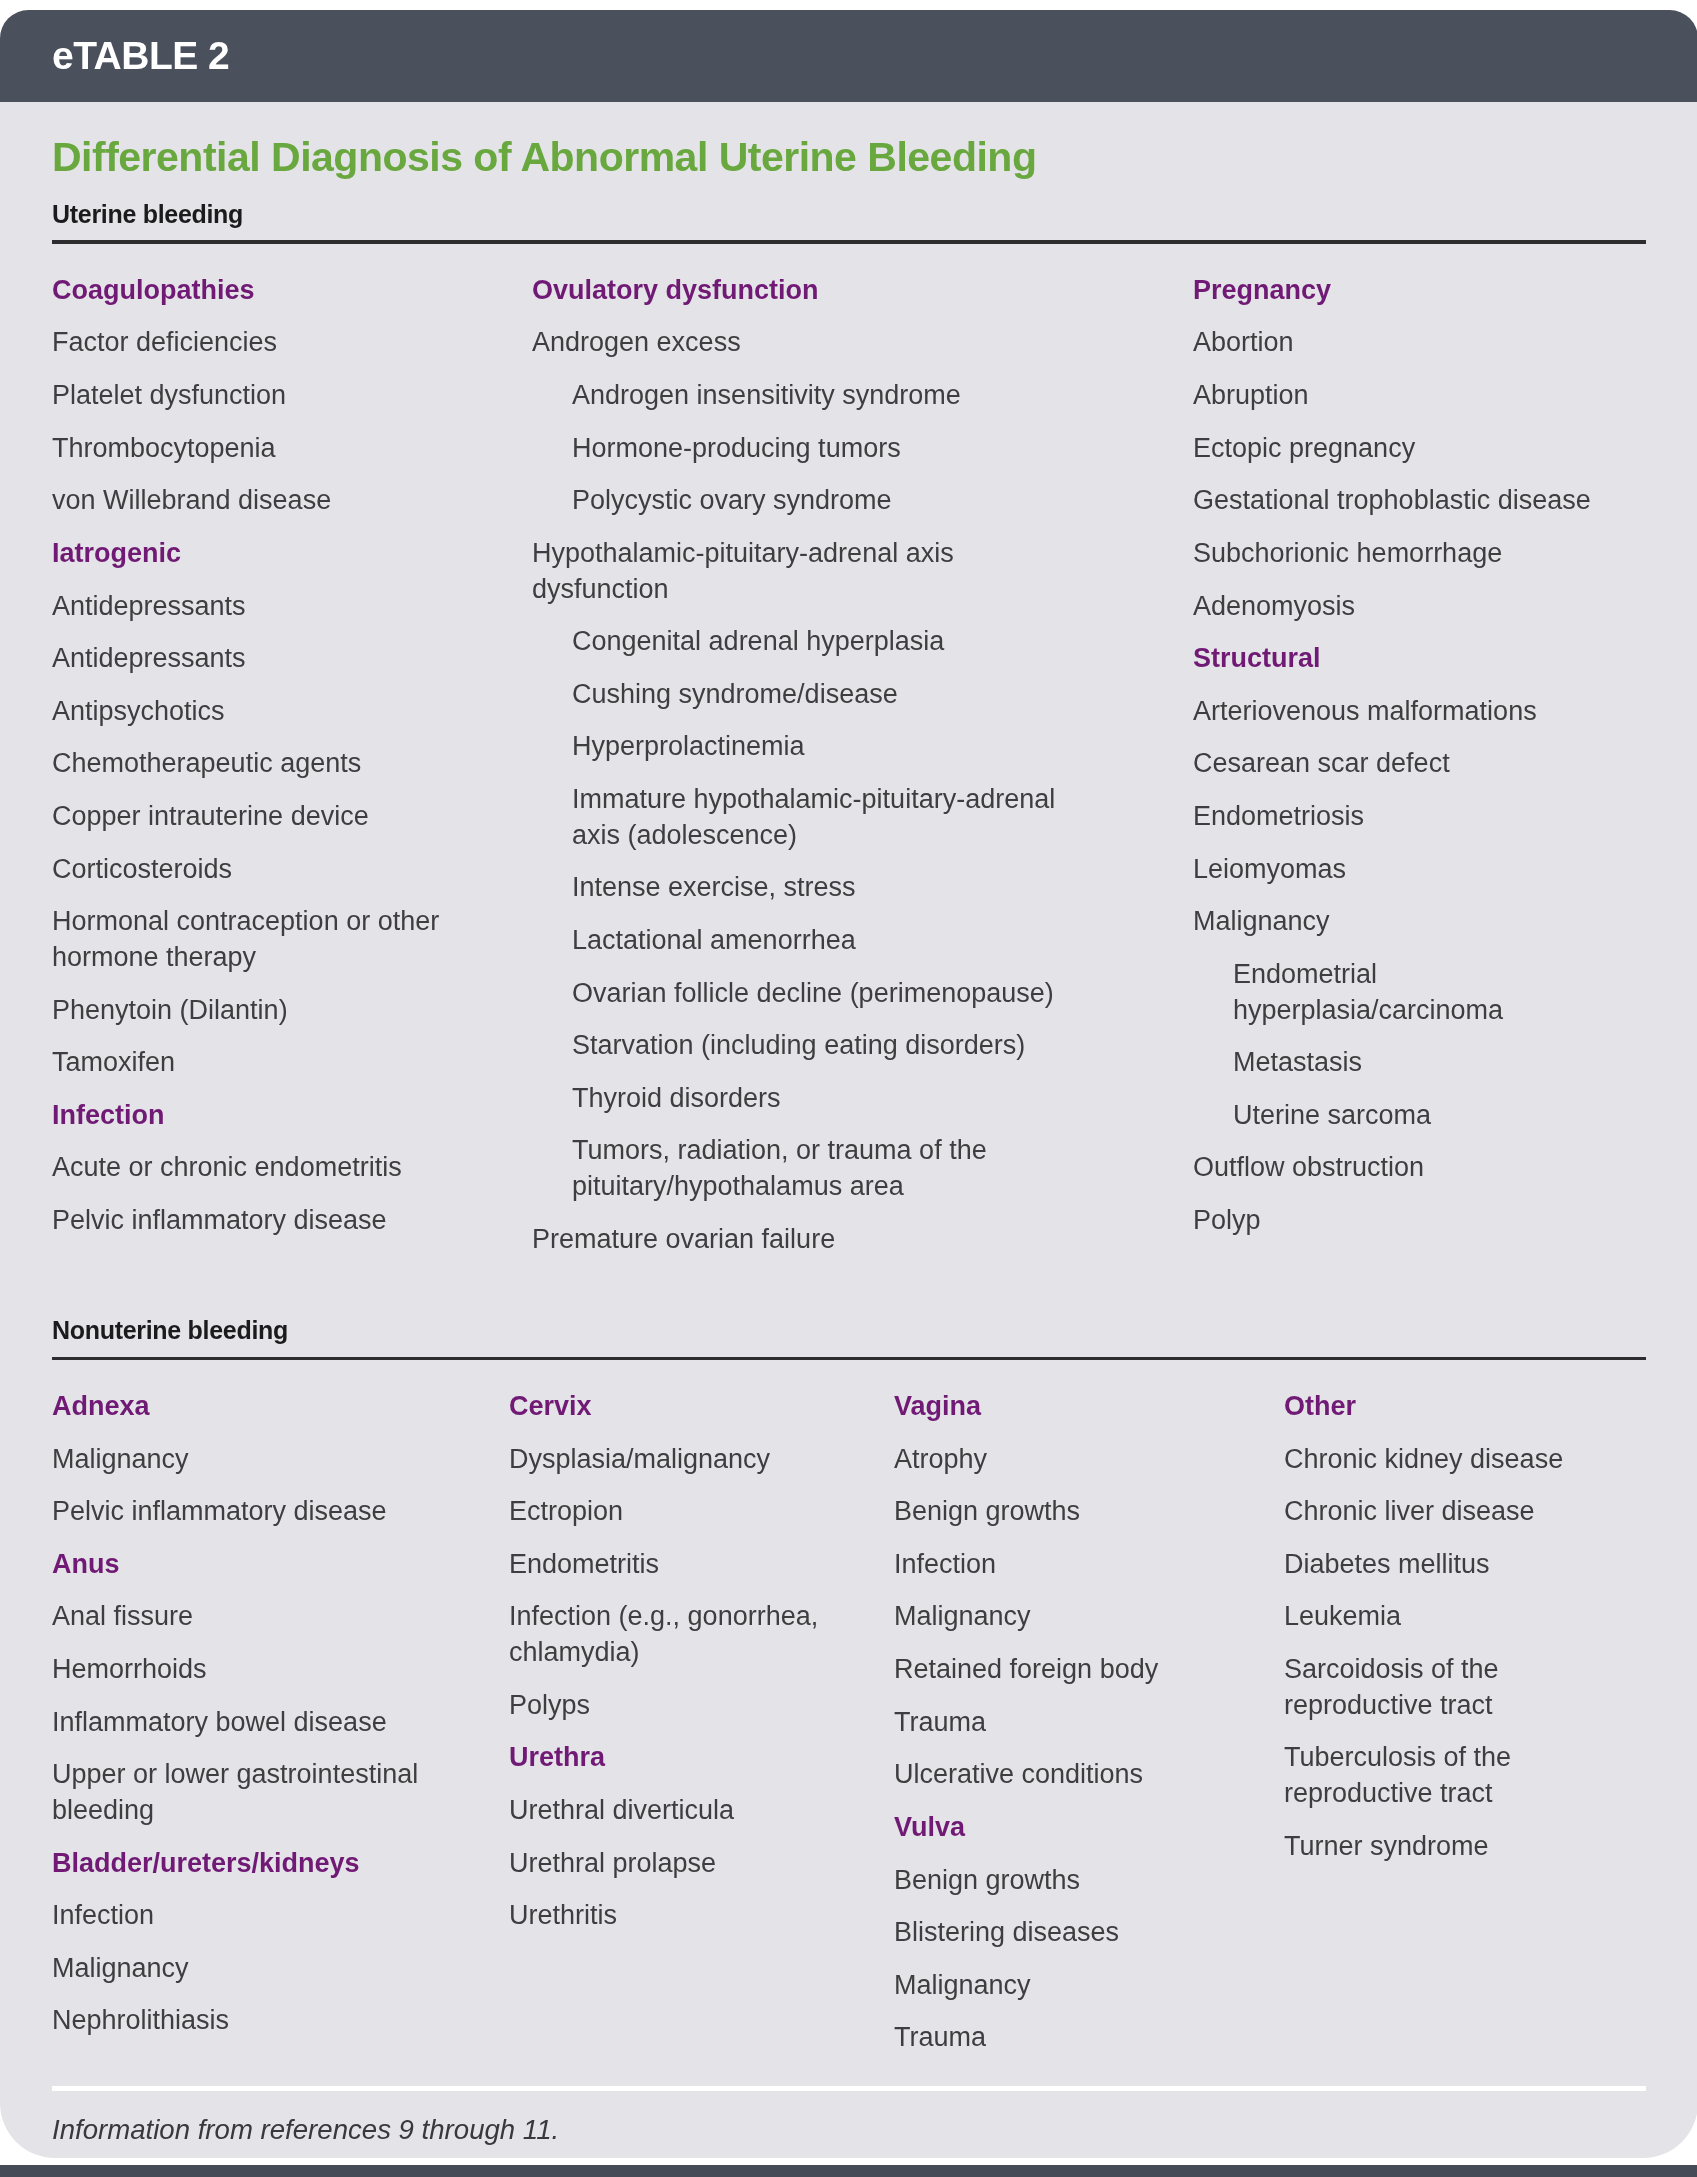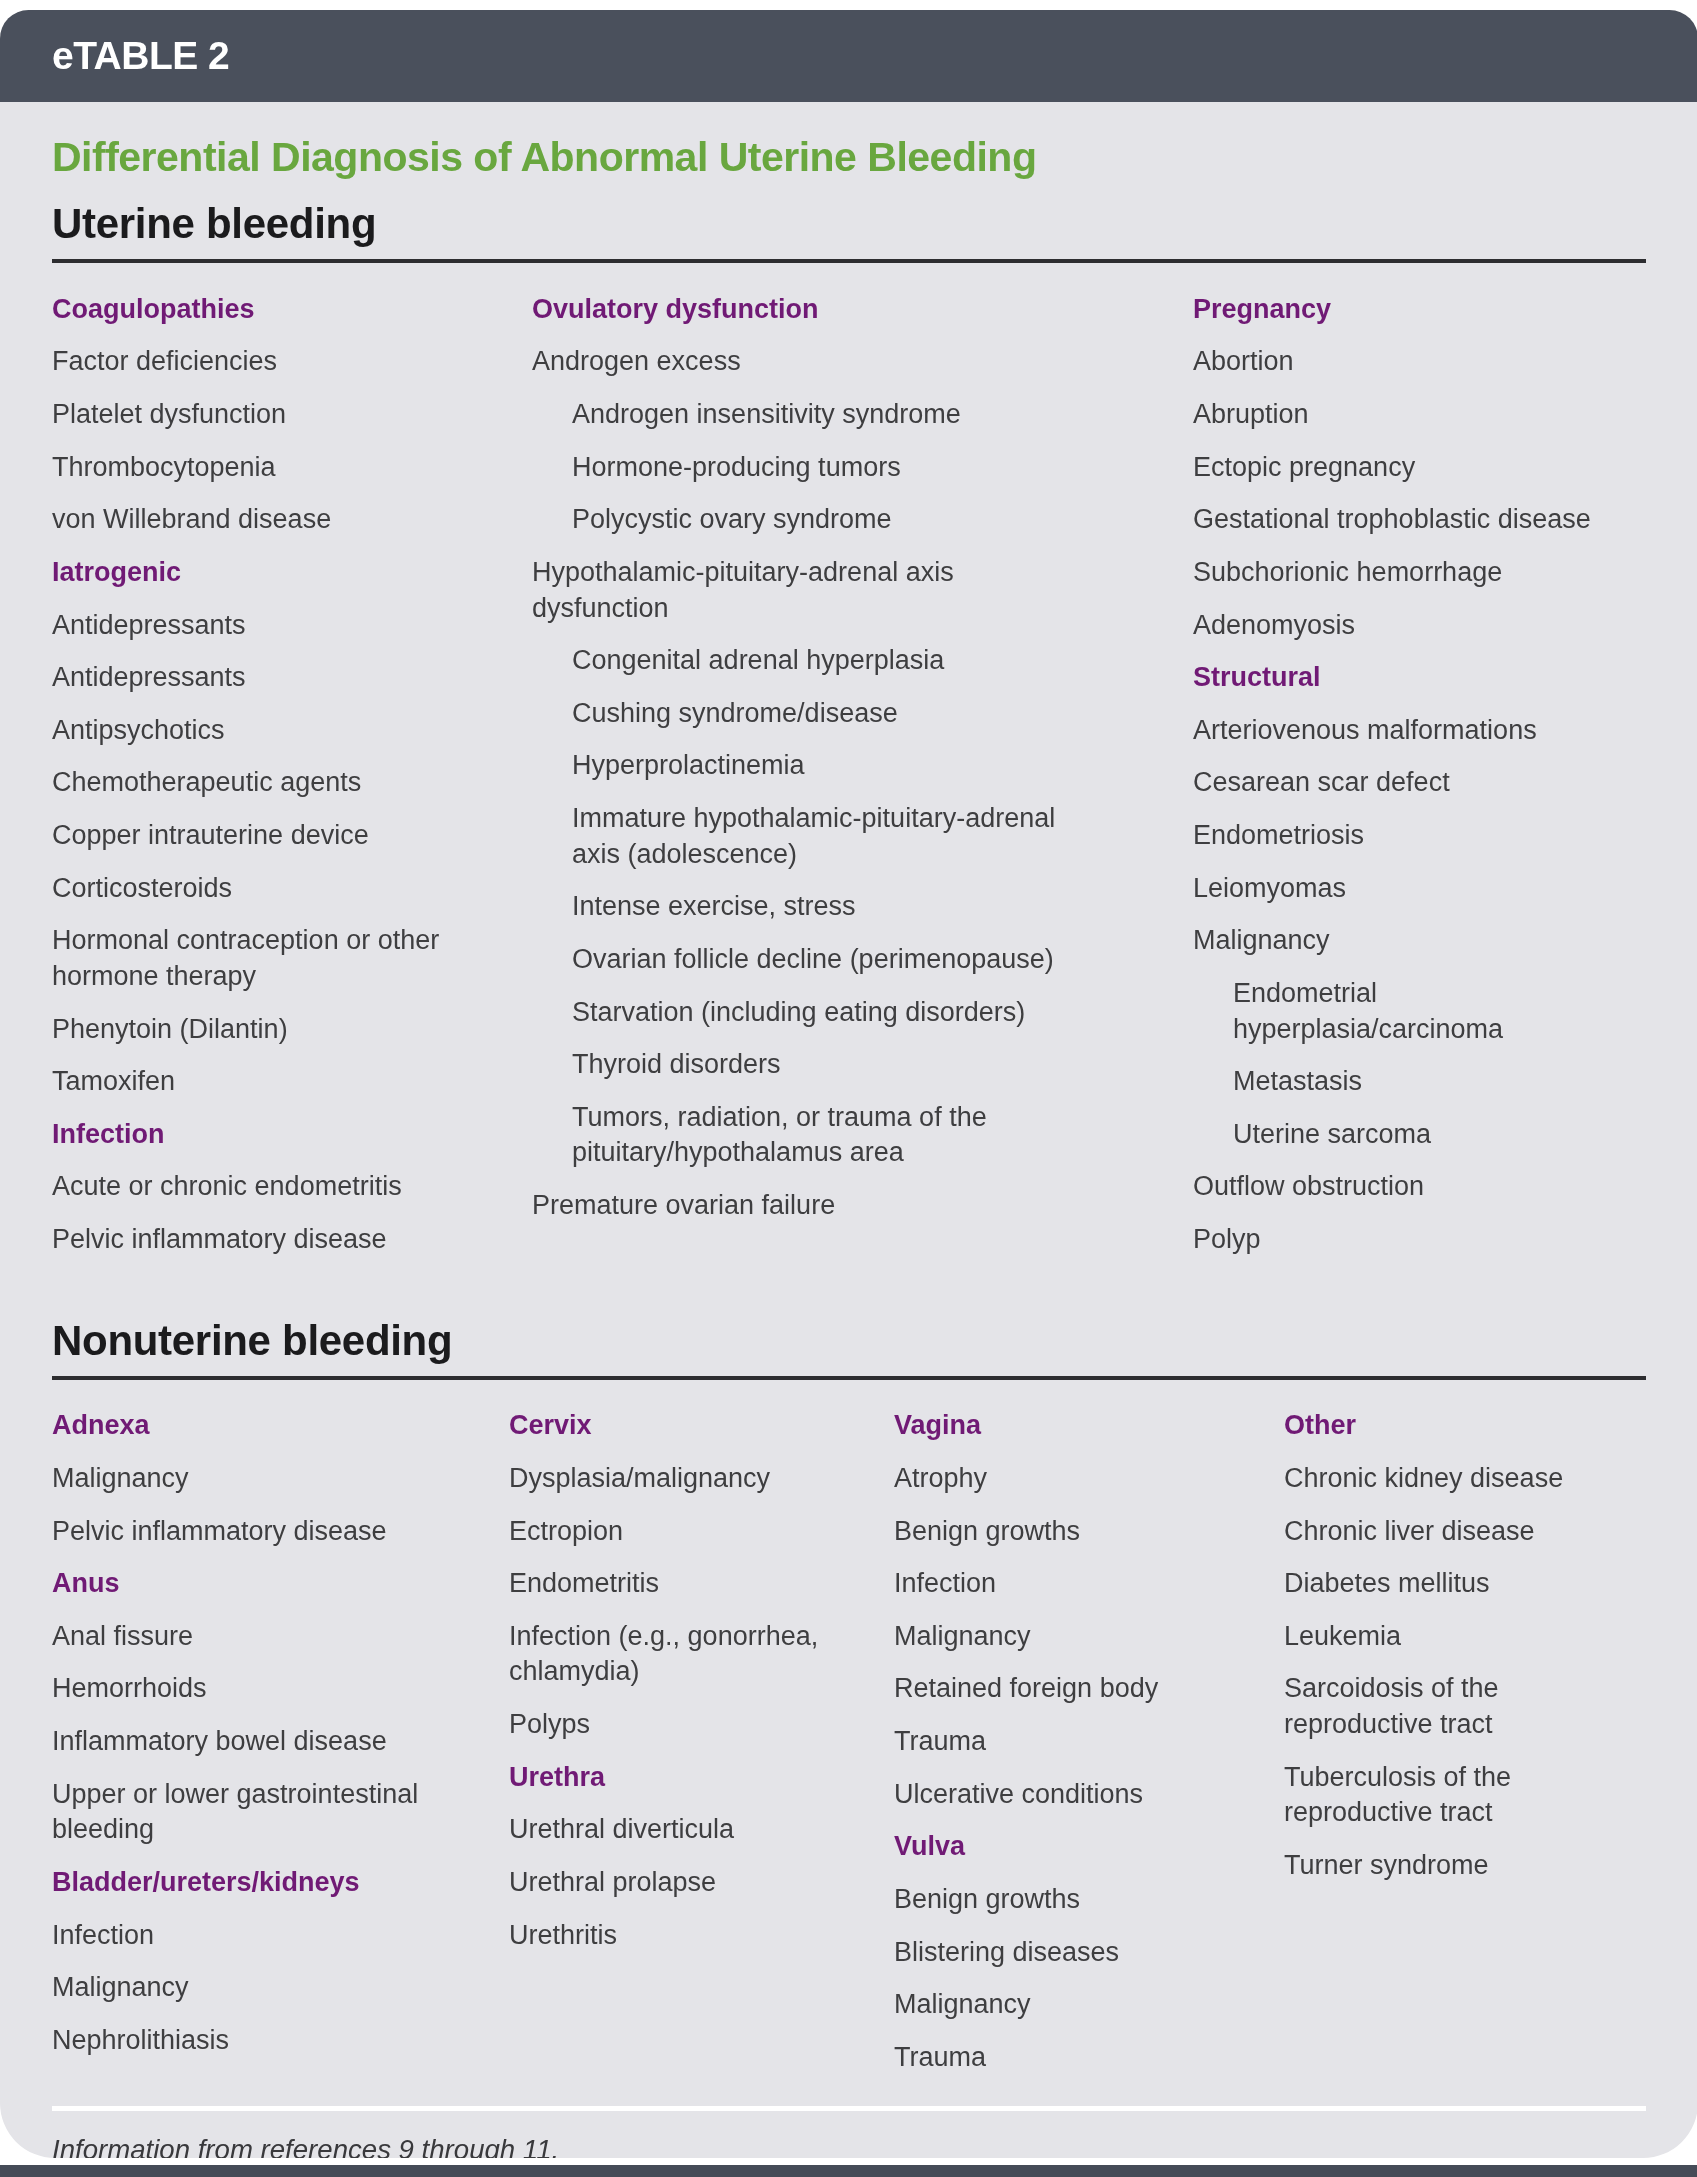--- a/index.html
+++ b/index.html
@@ -3,21 +3,21 @@
 <meta charset="utf-8">
 <style>
   html,body{margin:0;padding:0;background:#ffffff;}
   body{font-family:"Liberation Sans",sans-serif;-webkit-font-smoothing:antialiased;}
   .page{width:1698px;height:2177px;position:relative;background:#ffffff;display:flex;flex-direction:column;overflow:hidden;}
   .top-gap{height:9.5px;flex:0 0 auto;}
   .header-bar{height:92px;flex:0 0 auto;background:#4a505c;border-radius:28.5px 28.5px 0 0;display:flex;align-items:center;padding:0 52px;}
   .table-tag{color:#ffffff;font-size:39px;font-weight:bold;letter-spacing:-0.5px;}
   .panel-body{flex:1 1 auto;background:#e4e4e8;border-radius:0 0 55px 55px;padding:25px 52px 0;box-sizing:border-box;overflow:hidden;}
   .title{color:#69a73f;font-size:41px;font-weight:bold;margin:7.6px 0 19px;letter-spacing:-0.5px;}
-  .sec-heading{color:#1b1b1d;font-size:42px;font-weight:bold;margin:13.3px 0 11.4px;letter-spacing:-0.3px;}
+  .sec-heading{color:#1b1b1d;font-size:25px;font-weight:bold;margin:13.3px 0 11.4px;letter-spacing:-0.3px;}
   .sec2 .sec-heading{margin-top:42px;}
   .rule{height:3.8px;background:#2d2d30;margin:0 0 28.5px;}
   .cols{display:grid;}
   .cols1{grid-template-columns:480px 661px 1fr;}
   .cols2{grid-template-columns:457px 385px 390px 1fr;}
   .col{box-sizing:border-box;}
   .cols1 .col:nth-child(1){padding-right:81px;}
   .cols1 .col:nth-child(2){padding-right:128px;}
   .cols1 .col:nth-child(3){padding-right:33px;}
   .cols2 .col:nth-child(1){padding-right:76px;}
@@ -75,20 +75,21 @@
             <div class="entry item">Androgen excess</div>
             <div class="entry item sub">Androgen insensitivity syndrome</div>
             <div class="entry item sub">Hormone-producing tumors</div>
             <div class="entry item sub">Polycystic ovary syndrome</div>
             <div class="entry item">Hypothalamic-pituitary-adrenal axis dysfunction</div>
             <div class="entry item sub">Congenital adrenal hyperplasia</div>
             <div class="entry item sub">Cushing syndrome/disease</div>
             <div class="entry item sub">Hyperprolactinemia</div>
             <div class="entry item sub">Immature hypothalamic-pituitary-adrenal axis (adolescence)</div>
             <div class="entry item sub">Intense exercise, stress</div>
+            <div class="entry item sub">Lactational amenorrhea</div>
             <div class="entry item sub">Ovarian follicle decline (perimenopause)</div>
             <div class="entry item sub">Starvation (including eating disorders)</div>
             <div class="entry item sub">Thyroid disorders</div>
             <div class="entry item sub">Tumors, radiation, or trauma of the pituitary/hypothalamus area</div>
             <div class="entry item">Premature ovarian failure</div>
           </div>
         <div class="col">
             <div class="entry group-header">Pregnancy</div>
             <div class="entry item">Abortion</div>
             <div class="entry item">Abruption</div>

